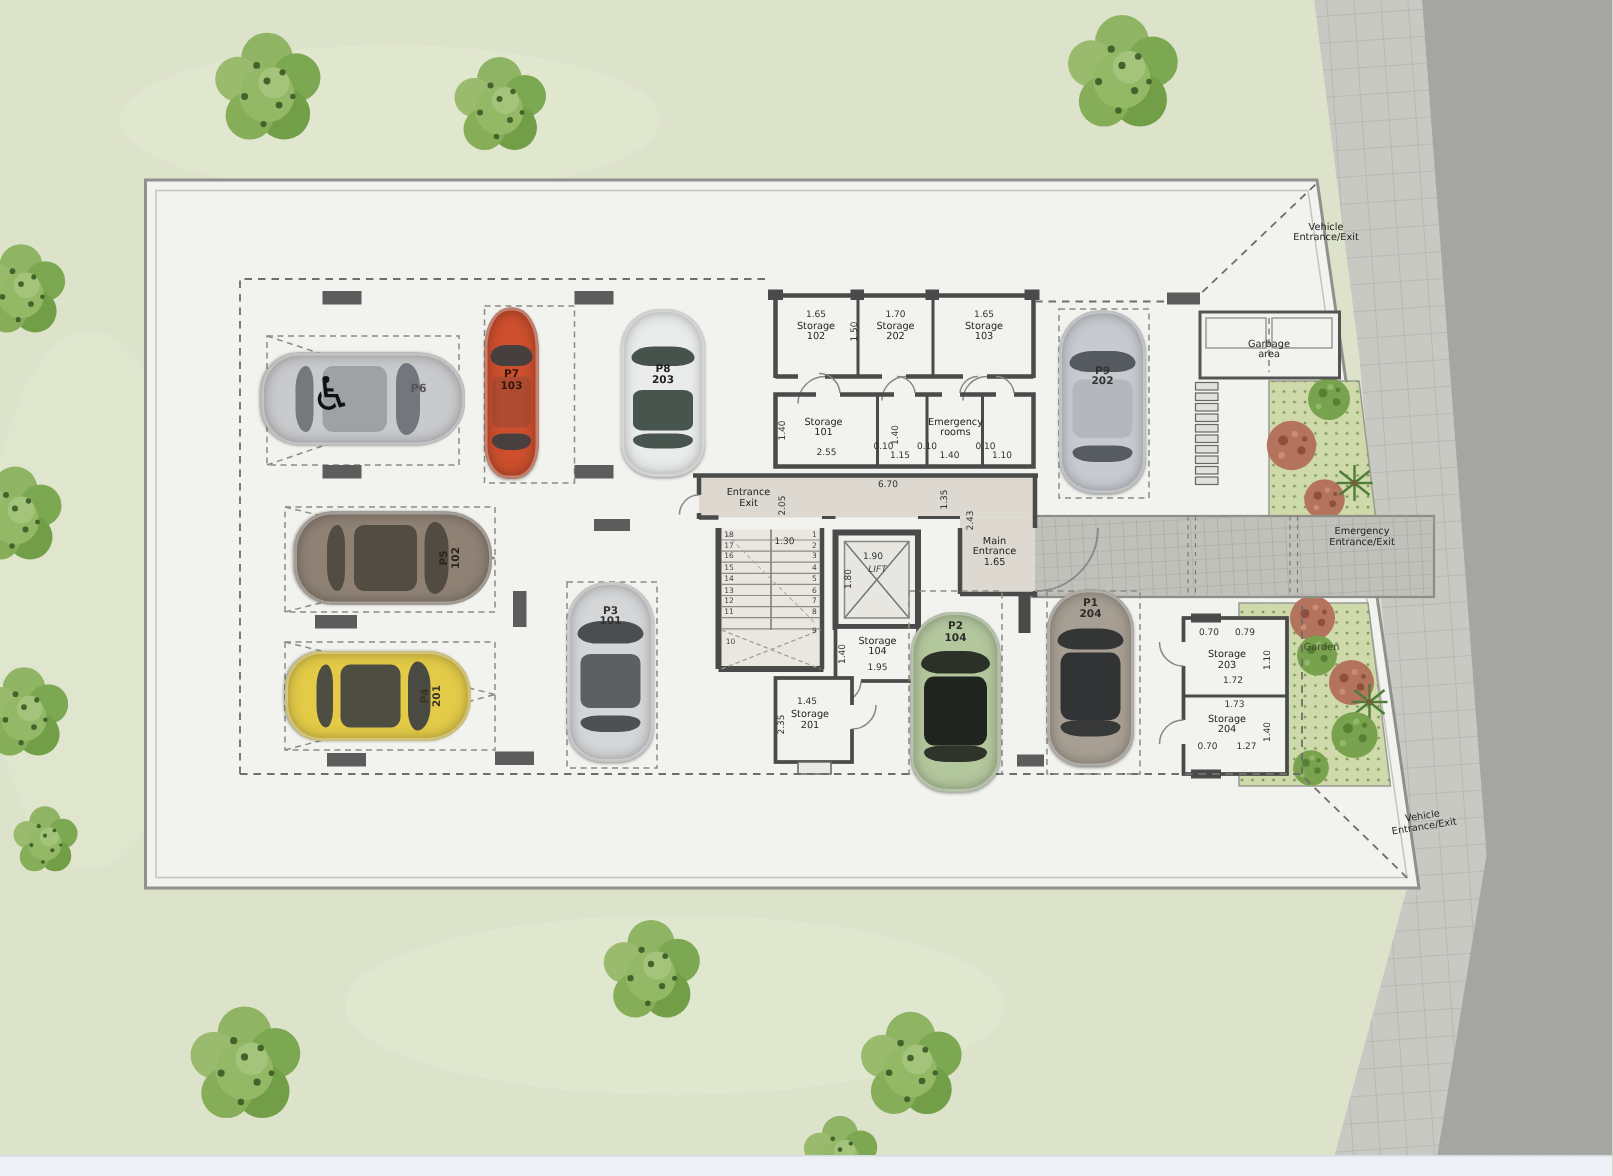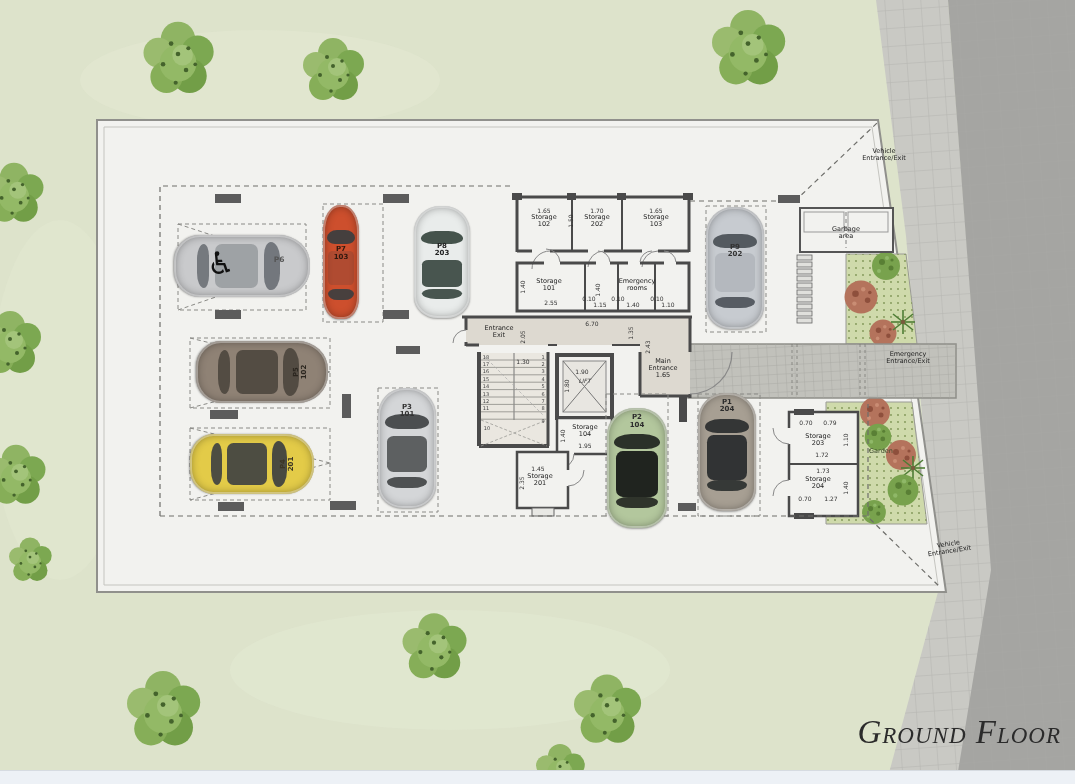--- a/index.html
+++ b/index.html
@@ -397,21 +397,21 @@
       </div>
   <div class="lbl" style="left:818px;top:483px">
     <span>Storage</span>
         <span>204</span>
       </div>
 
   <div class="lbl" style="left:846px;top:233px">
     <span>Garbage</span>
         <span>area</span>
       </div>
-  <div class="lbl" style="left:881px;top:451px;color:#3c4a2c">
+  <div class="lbl" style="left:881px;top:432px;color:#3c4a2c">
     <span>Garden</span>
       </div>
   <div class="lbl" style="left:585px;top:380px">
     <span id="lift-label">LIFT</span>
       </div>
 
   <div class="lbl" style="left:499px;top:332px">
     <span>Entrance</span>
         <span>Exit</span>
       </div>
@@ -480,16 +480,15 @@
       <span class="stepnum" style="left: 543px; top: 371.3px;">3</span>
       <span class="stepnum" style="left: 543px; top: 378.7px;">4</span>
       <span class="stepnum" style="left: 543px; top: 386.1px;">5</span>
       <span class="stepnum" style="left: 543px; top: 393.5px;">6</span>
       <span class="stepnum" style="left: 543px; top: 400.9px;">7</span>
       <span class="stepnum" style="left: 543px; top: 408.3px;">8</span>
       <span class="stepnum" style="left: 487px; top: 428px;">10</span>
       <span class="stepnum" style="left: 543px; top: 421px;">9</span>
     </div>
 
-<div id="title">Ground Floor</div>
 <div id="bottombar"></div>
 
 </div>
 
 </body></html>

